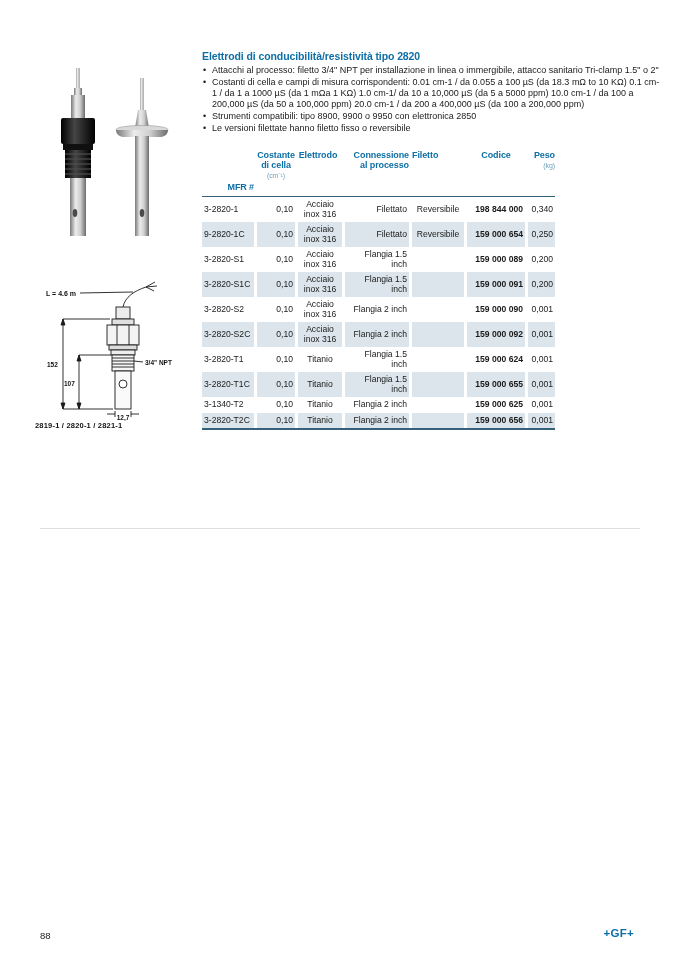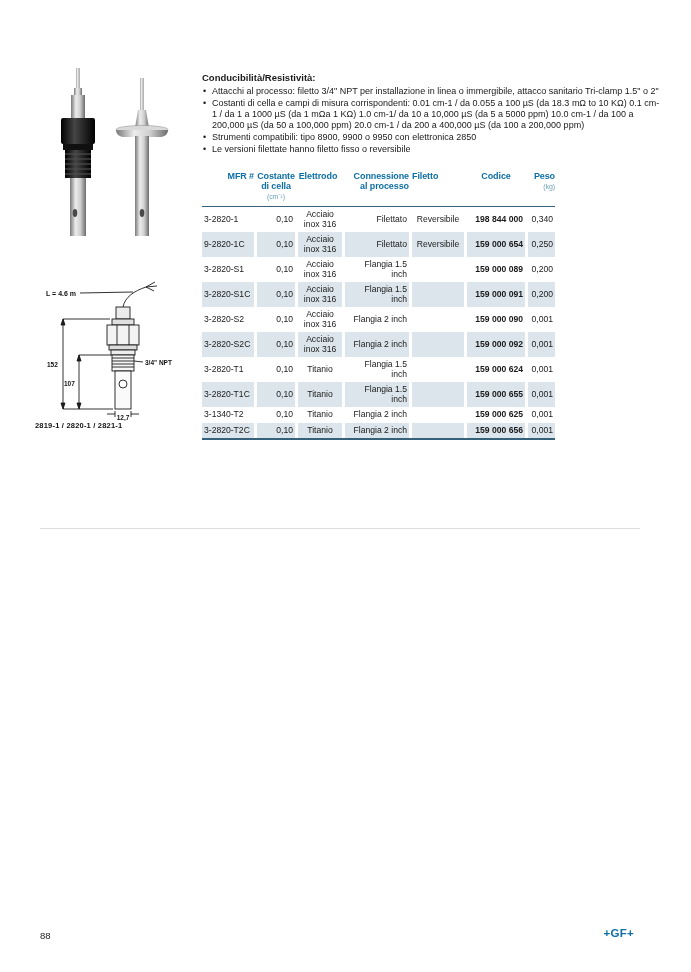--- a/index.html
+++ b/index.html
@@ -32,21 +32,21 @@
     grid-template-columns:52px 38px 44px 64px 52px 58px 27px;
     column-gap:3px;
   }
   .thead{
     color:var(--accent); font-weight:bold; font-size:9px; line-height:10px;
     padding-bottom:4px; border-bottom:1.5px solid var(--rule);
     align-items:start; letter-spacing:-.1px;
   }
   .th{overflow:visible; white-space:normal;}
   .th .sub{font-size:7px; font-weight:normal; color:var(--subblue); margin-top:1px;}
-  .h-mfr{text-align:right; white-space:nowrap;}
+  .h-mfr{text-align:right; white-space:nowrap;margin-top:32px;}
   .h-cost{text-align:center;}
   .h-elet{text-align:center; white-space:nowrap; margin-left:-4px;}
   .h-conn{text-align:right;}
   .h-fil{text-align:left;}
   .h-cod{text-align:center;}
   .h-peso{text-align:right;}
   .tbody{border-bottom:2px solid var(--rule);}
   .trow{align-items:stretch;}
   .cell{padding:3px 2px; display:flex; flex-direction:column; justify-content:center;}
   .trow.shaded .cell{background:var(--shade);}
@@ -157,21 +157,21 @@
     <text x="13" y="15" font-size="7" font-weight="bold" fill="#111">L = 4.6 m</text>
     <text x="14" y="86" font-size="6.5" font-weight="bold" fill="#111">152</text>
     <text x="31" y="105" font-size="6.5" font-weight="bold" fill="#111">107</text>
     <text x="90" y="139" font-size="6.5" font-weight="bold" fill="#111" text-anchor="middle">12,7</text>
     <text x="112" y="84" font-size="6.5" font-weight="bold" fill="#111">3/4" NPT</text>
   </svg>
 </div>
 <div class="dwg-caption">2819-1 / 2820-1 / 2821-1</div>
 
 <div class="main">
-  <div class="subhead">Conducibilità/Resistività:</div>
+  <div class="title">Elettrodi di conducibilità/resistività tipo 2820</div>
   <ul class="bullets">
       <li>Attacchi al processo: filetto 3/4" NPT per installazione in linea o immergibile, attacco sanitario Tri-clamp 1.5" o 2"</li>
       <li>Costanti di cella e campi di misura corrispondenti: 0.01 cm-1 / da 0.055 a 100 µS (da 18.3 mΩ to 10 KΩ) 0.1 cm-1 / da 1 a 1000 µS (da 1 mΩa 1 KΩ) 1.0 cm-1/ da 10 a 10,000 µS (da 5 a 5000 ppm) 10.0 cm-1 / da 100 a 200,000 µS (da 50 a 100,000 ppm) 20.0 cm-1 / da 200 a 400,000 µS (da 100 a 200,000 ppm)</li>
       <li>Strumenti compatibili: tipo 8900, 9900 o 9950 con elettronica 2850</li>
       <li>Le versioni filettate hanno filetto fisso o reversibile</li>
     </ul>
 
   <div class="tbl">
     <div class="thead">
       <div class="th h-mfr">MFR #</div>

